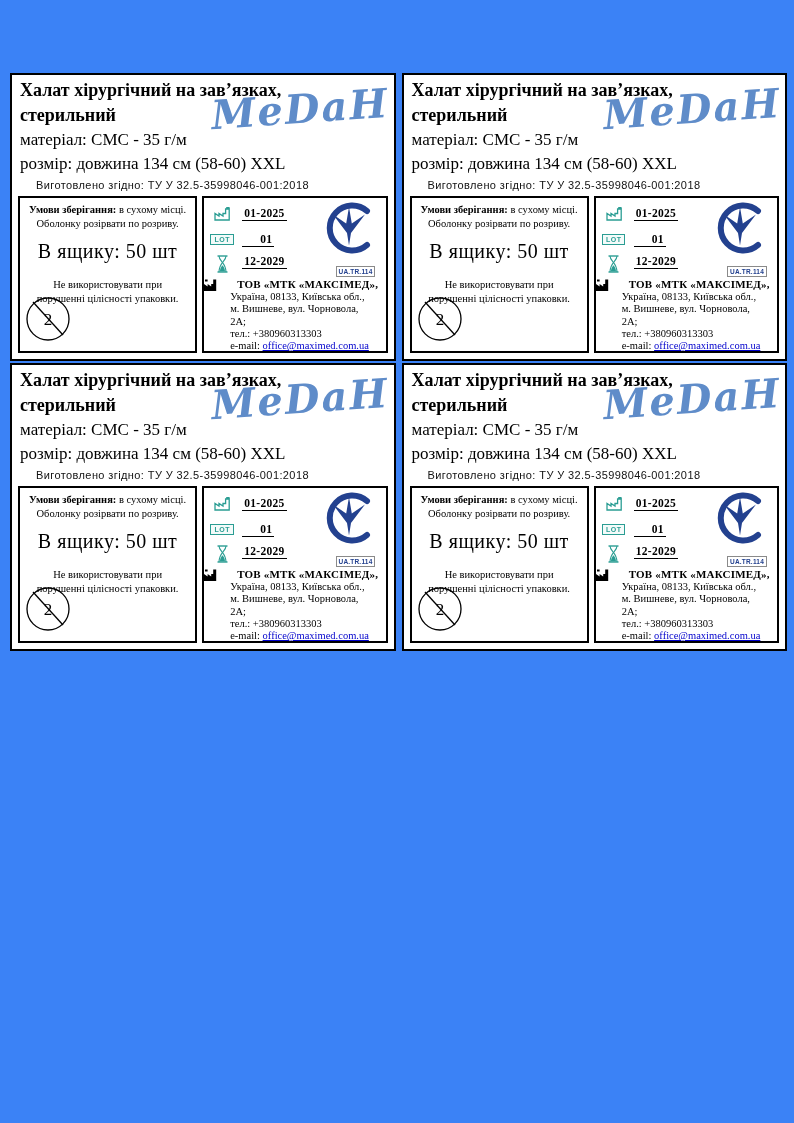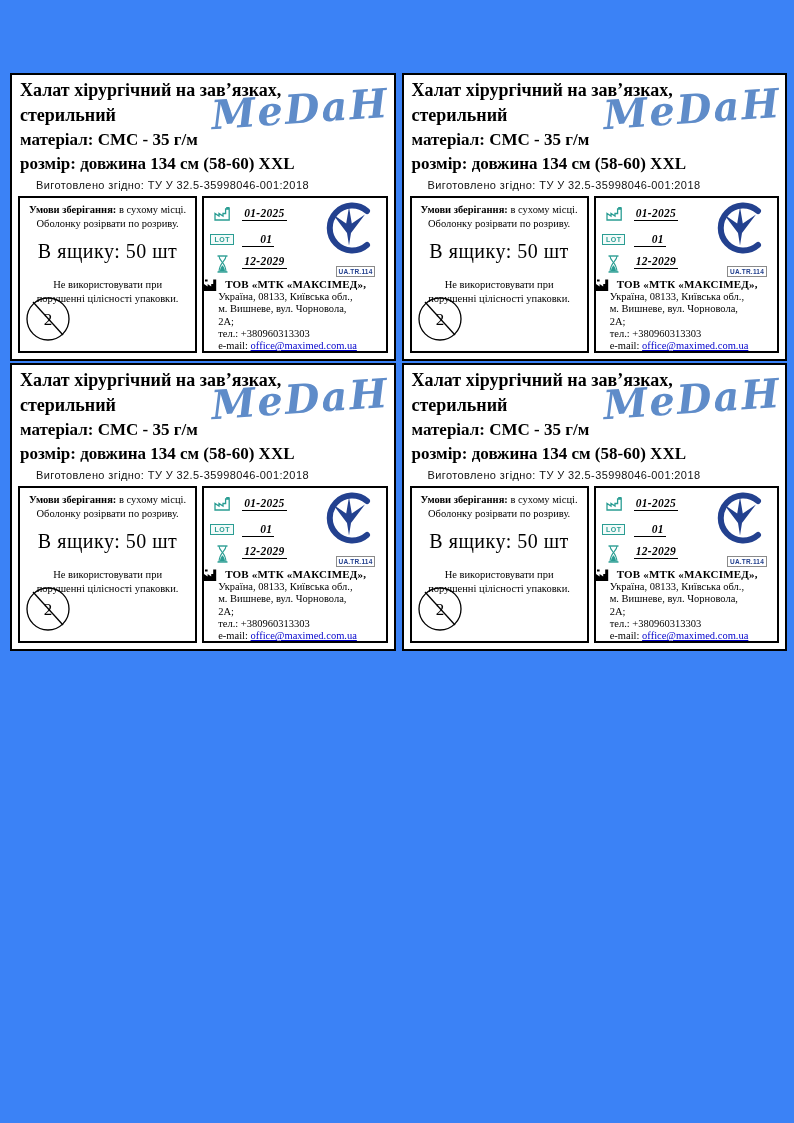--- a/index.html
+++ b/index.html
@@ -12,21 +12,21 @@
   *{margin:0;padding:0;box-sizing:border-box;}
   body{background:#e8e8e8;font-family:"Liberation Serif",serif;}
   .page{position:relative;width:794px;height:1123px;background:#3b82f6;margin:0 auto;overflow:hidden;}
   .labels-grid{position:absolute;left:10px;top:73px;width:777px;display:grid;
     grid-template-columns:1fr 1fr;column-gap:6px;row-gap:2px;}
   .label-card{position:relative;height:288px;border:2px solid var(--ink);background:#fff;overflow:hidden;}
 
   
   .hdr{position:relative;padding:3px 6px 0 8px;}
   .title-line{font-weight:bold;font-size:18px;line-height:1.38;color:var(--ink);}
-  .material-line,.size-line{font-size:17px;line-height:1.42;color:var(--ink);font-weight:bold;}
+  .material-line,.size-line{font-size:17px;line-height:1.42;color:var(--ink);}
   .standard-line{font-family:"Liberation Sans",sans-serif;font-size:11px;letter-spacing:.4px;margin-top:3px;color:#111;padding-left:16px;}
   .brand-logo{position:absolute;top:14px;right:4px;font-family:"DejaVu Serif",serif;
     font-style:italic;font-weight:bold;font-size:40px;line-height:1;color:var(--logo-blue);
     transform:rotate(-4deg);letter-spacing:2px;pointer-events:none;}
 
   
   .boxes{display:flex;gap:5px;margin:5px 6px 0 6px;}
   .ibox{border:2.5px solid var(--ink);height:157px;background:#fff;}
   .box-left{flex:0 0 48.5%;position:relative;text-align:center;padding-top:5px;}
   .box-right{flex:1;position:relative;padding:3px 5px 3px 6px;}
@@ -35,27 +35,27 @@
   .small-line{font-size:10.5px;line-height:1.3;}
   .qty-line{font-size:20px;margin-top:10px;letter-spacing:.5px;}
   .warning-line{font-size:10.5px;line-height:1.3;margin-top:15px;padding:0 8px;}
   .no-reuse{position:absolute;left:5px;bottom:9px;width:46px;height:46px;}
 
   
   .info-row{display:flex;align-items:center;height:26px;}
   .info-row.r3{height:24px;align-items:flex-start;padding-top:2px;}
   .ic-cell{width:24px;display:flex;justify-content:center;align-items:center;}
   .val{font-weight:bold;font-size:11.5px;margin-left:8px;border-bottom:1.3px solid var(--ink);
-    letter-spacing:.3px;padding:0 2px 1px 2px;font-style:italic;}
+    letter-spacing:.3px;padding:0 2px 1px 2px;}
   .val.lot{padding-left:18px;}
   .lot-box{display:inline-block;border:1.5px solid var(--icon-teal);color:var(--icon-teal);
     font-family:"Liberation Sans",sans-serif;font-size:7px;font-weight:bold;
     padding:1px 3px;background:#f4fbfa;letter-spacing:.5px;}
 
-  .company-block{margin-left:8px;margin-top:1px;font-size:10.5px;line-height:1.18;color:var(--ink);}
+  .company-block{margin-left:20px;margin-top:1px;font-size:10.5px;line-height:1.18;color:var(--ink);}
   .company-name{font-weight:bold;font-size:11px;margin-left:7px;letter-spacing:.2px;}
   .email-line a{color:var(--link-blue);text-decoration:underline;}
   .mfr-icon{position:absolute;left:-1px;top:79px;}
 
   
   .cert{position:absolute;right:3px;top:2px;width:68px;text-align:center;}
   .cert-code{display:inline-block;border:1px solid #8a8a8a;font-family:"Liberation Sans",sans-serif;
     font-size:6.5px;font-weight:bold;color:var(--cert-navy);background:#fff;
     padding:1px 2px;margin-top:-9px;margin-left:14px;letter-spacing:.2px;}
 </style>

